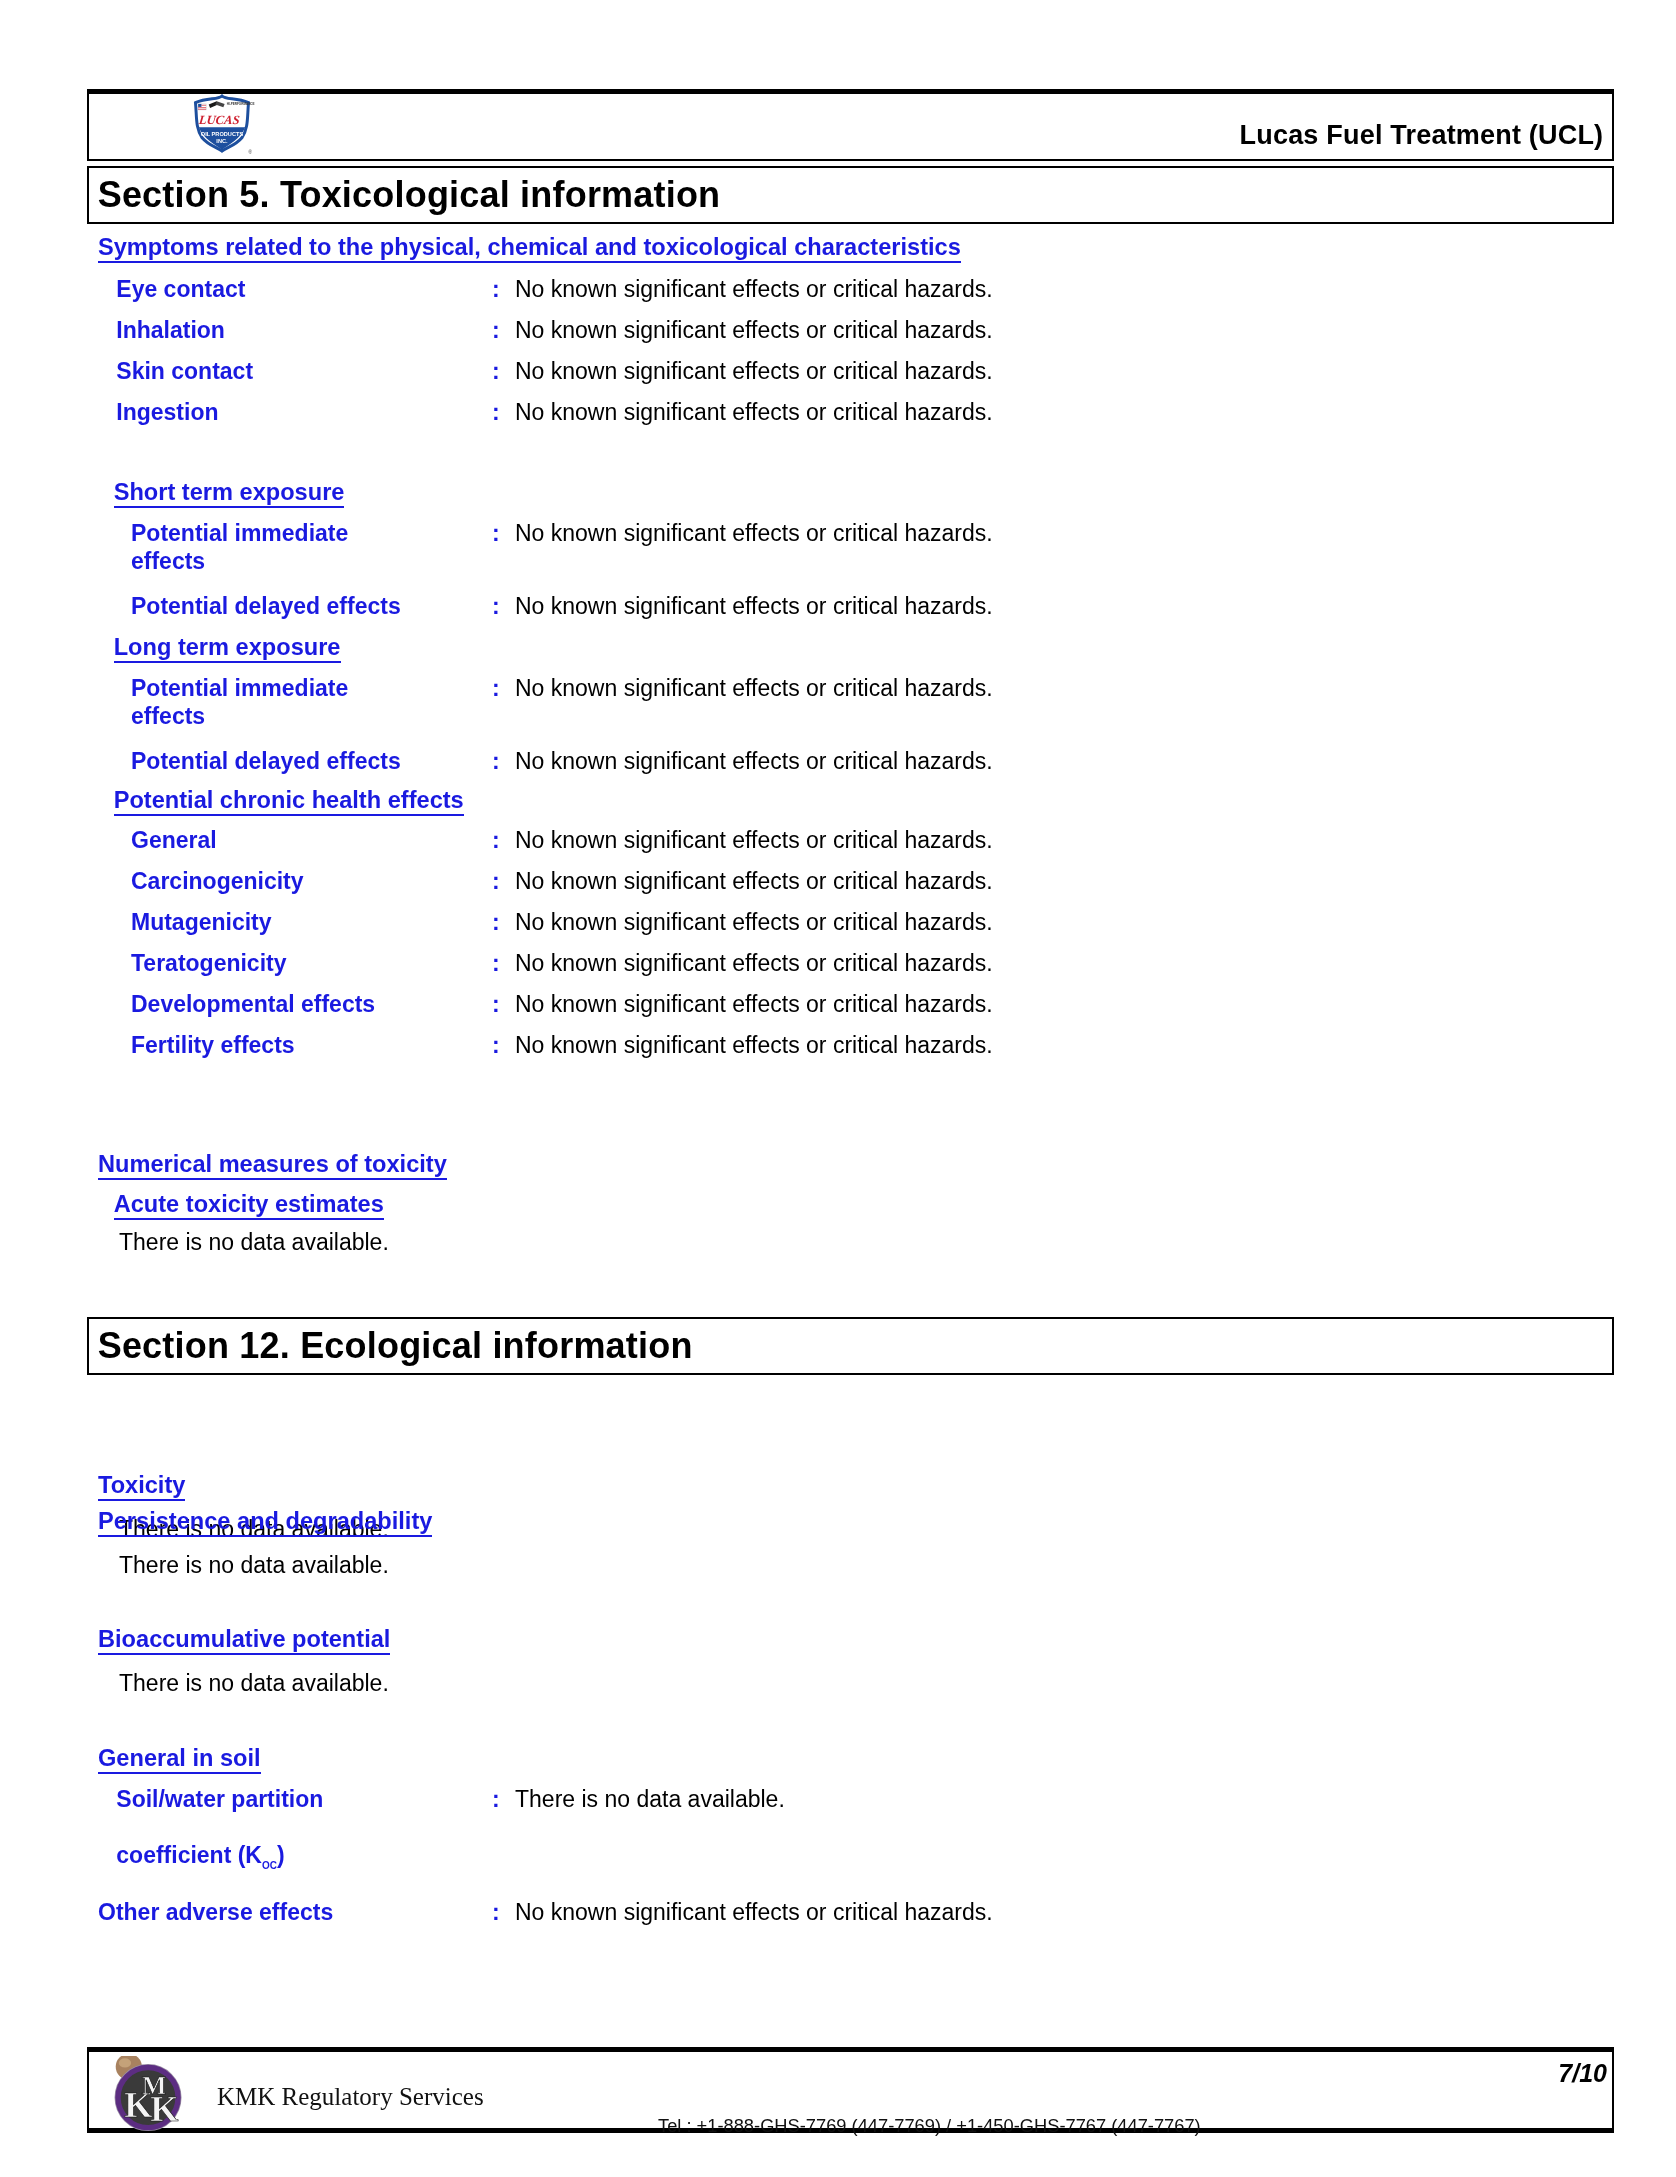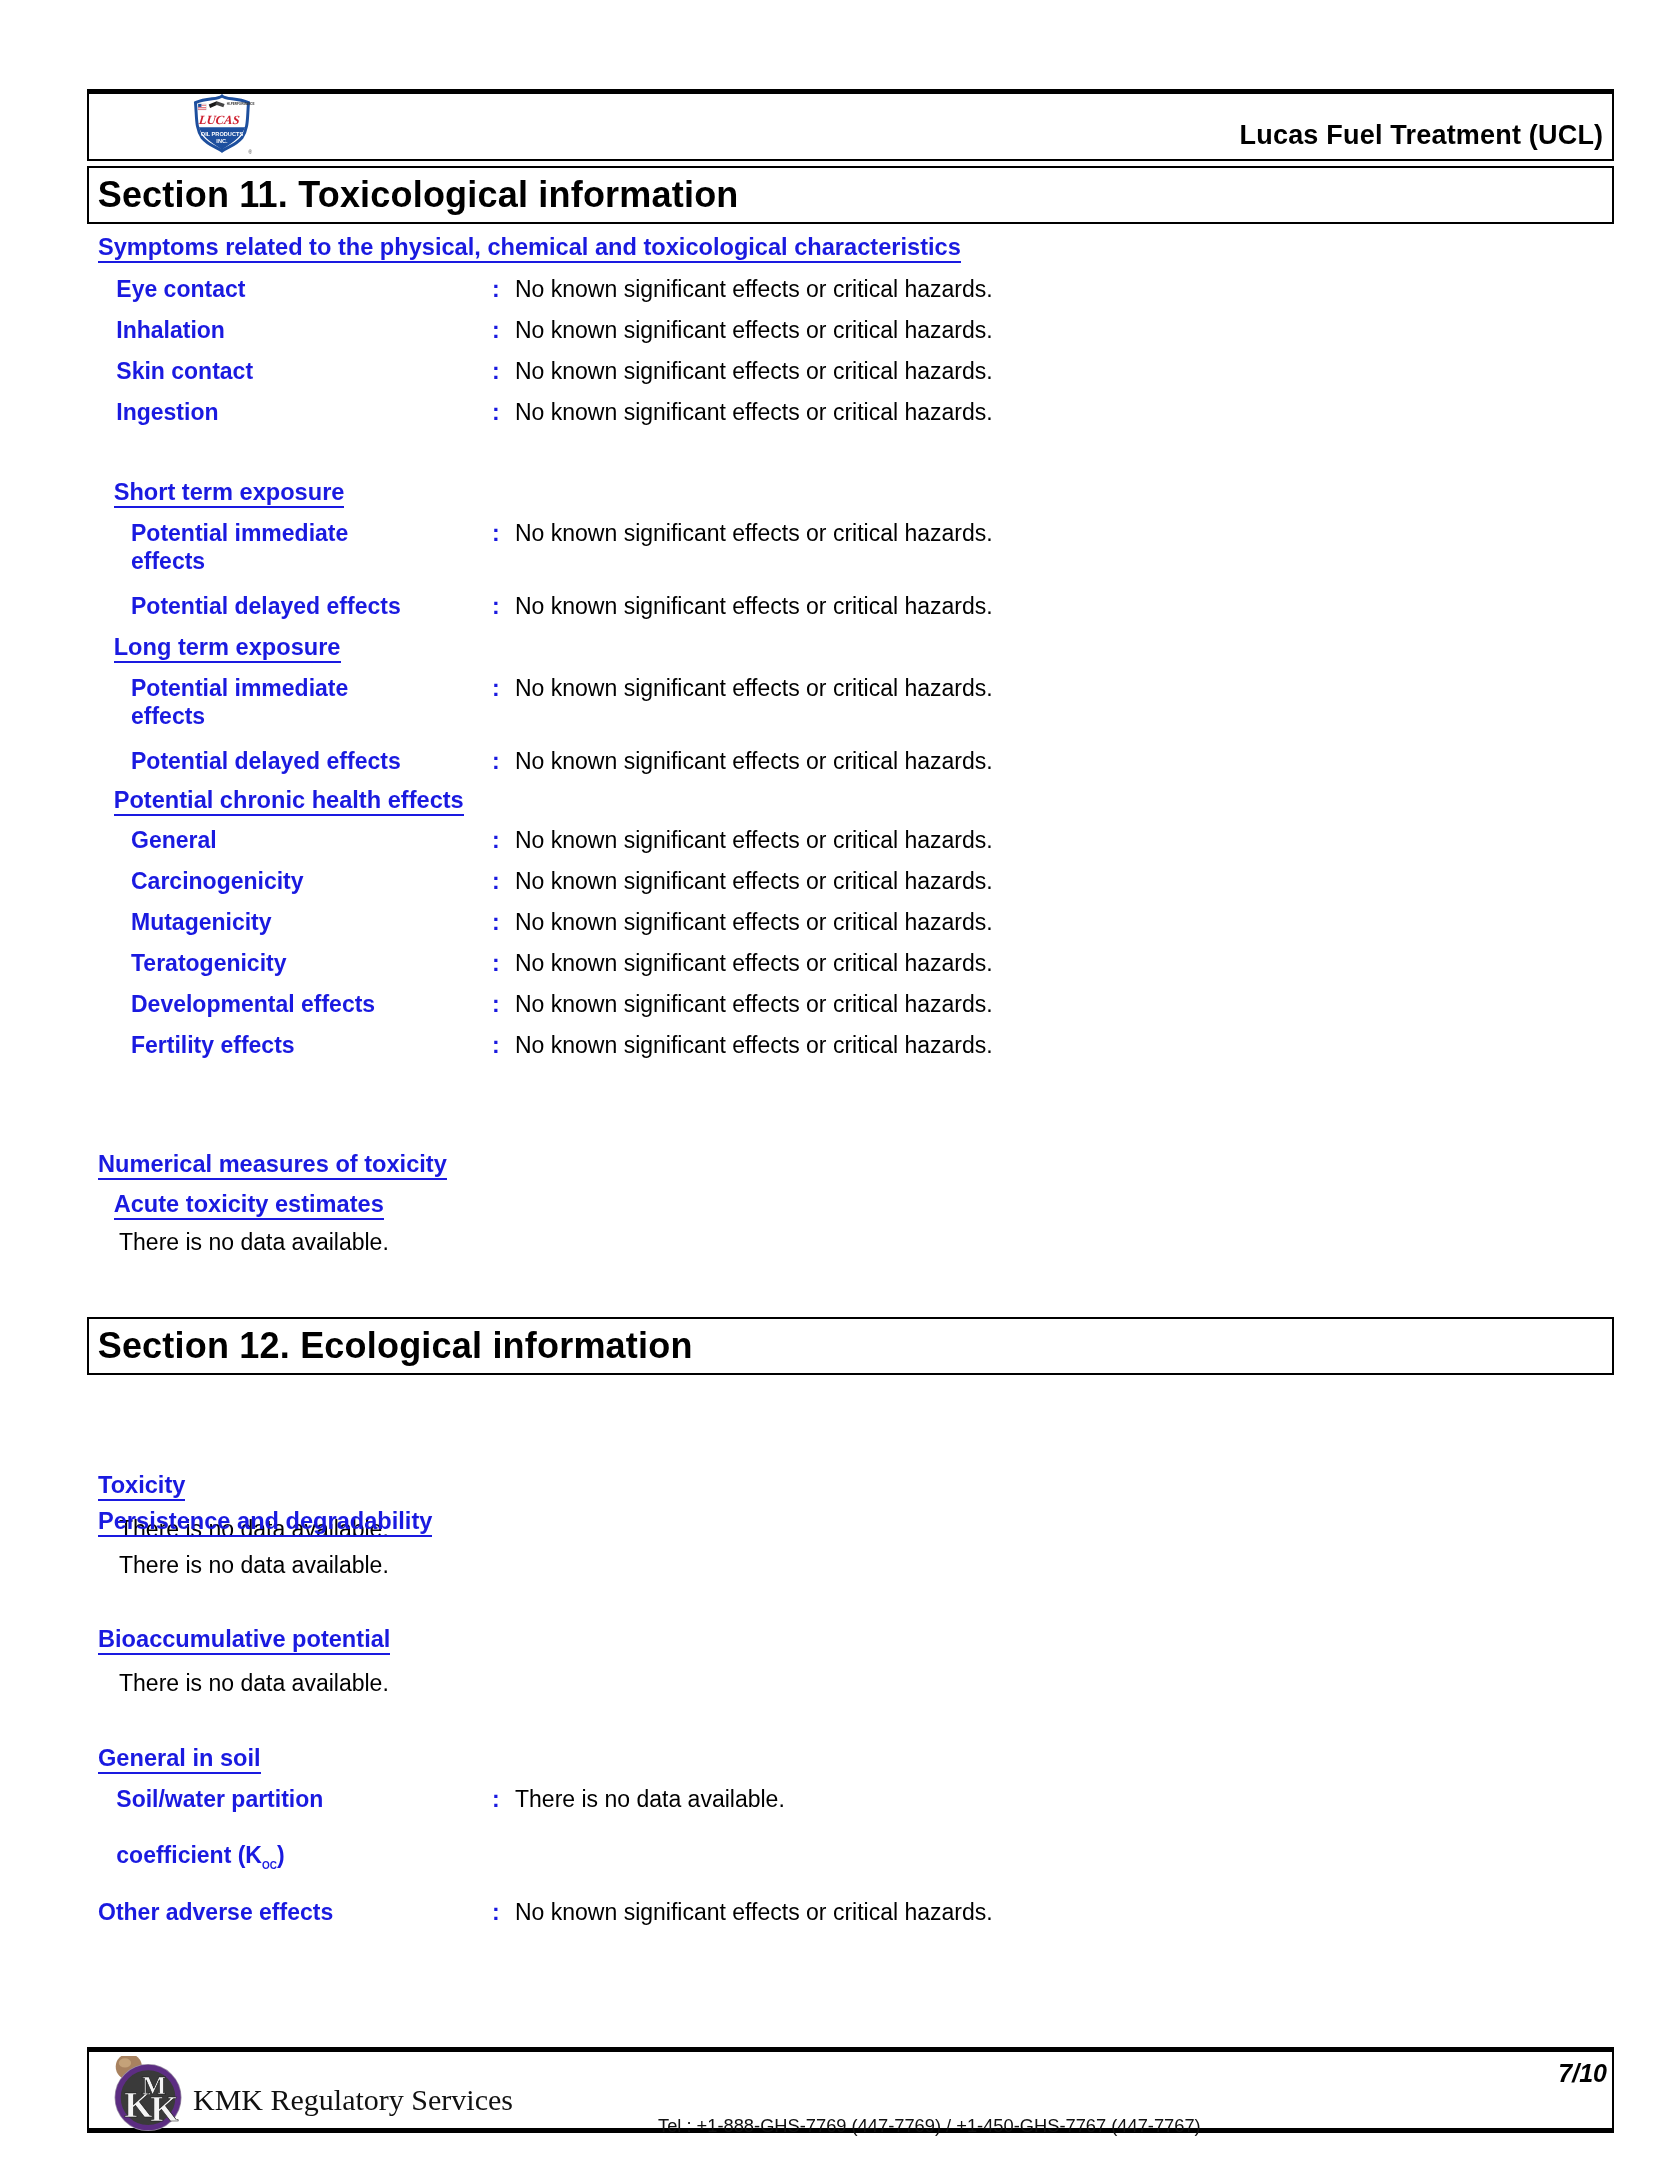--- a/index.html
+++ b/index.html
@@ -33,21 +33,21 @@
   .pl18{padding-left:15.7px;}
   .pl21{padding-left:18.3px;}
   .pl38{padding-left:33px;}
   .mb10{margin-bottom:8.7px;} .mb11{margin-bottom:9.6px;} .mb12{margin-bottom:10.5px;}
   .mb14{margin-bottom:12.2px;} .mb15{margin-bottom:13px;} .mb16{margin-bottom:14px;}
   .mb18{margin-bottom:15.7px;} .mb20{margin-bottom:17.5px;}
 
   
   .footer{top:2047px;height:86px;border-top-width:5.2px;border-bottom-width:5.2px;}
   .kmk-logo{position:absolute;left:10.5px;top:3.5px;width:93px;height:77px;}
-  .company{position:absolute;left:104px;top:31px;font-family:"Liberation Serif",serif;font-size:30px;color:#111;}
+  .company{position:absolute;left:128px;top:31px;font-family:"Liberation Serif",serif;font-size:25px;color:#111;}
   .contact{position:absolute;left:569px;top:11.4px;font-size:18.3px;line-height:25px;white-space:pre;color:#111;}
   .pagenum{position:absolute;right:5px;top:7px;font-size:25px;font-weight:bold;font-style:italic;}
 </style>
 </head>
 <body>
 
 <div class="box hdr">
   <svg class="lucas-logo" viewBox="0 0 100 92">
     <path d="M50,3 C44,9 28,5 10,13 C12,34 10,52 20,66 C30,78 42,80 50,86 C58,80 70,78 80,66 C90,52 88,34 90,13 C72,5 56,9 50,3 Z" fill="#ffffff" stroke="#1d4f9e" stroke-width="4.5"></path>
     <path d="M15,50 L85,50 C78,68 60,76 50,84 C40,76 22,68 15,50 Z" fill="#1d4f9e"></path>
@@ -61,21 +61,21 @@
     <text x="57" y="17" font-size="4.6" fill="#333333" font-family="Liberation Sans, sans-serif" font-weight="bold">HI-PERFORMANCE</text>
     <text x="50" y="45" font-size="19" fill="#cf2030" text-anchor="middle" font-style="italic" font-weight="bold" font-family="Liberation Serif, serif" transform="skewX(-6)">LUCAS</text>
     <text x="50" y="63" font-size="8.5" fill="#ffffff" text-anchor="middle" font-weight="bold" font-family="Liberation Sans, sans-serif">OIL PRODUCTS</text>
     <text x="50" y="74" font-size="8.5" fill="#ffffff" text-anchor="middle" font-weight="bold" font-family="Liberation Sans, sans-serif">INC.</text>
     <text x="90" y="90" font-size="7" fill="#333333">®</text>
   </svg>
   <div class="product">Lucas Fuel Treatment (UCL)</div>
 </div>
 
 <div class="box secbar" id="sec11box">
-  <span>Section 11. Toxicological information</span>
+  <span>Section 5. Toxicological information</span>
 </div>
 
 <div class="grp" style="top:234px;">
   <div class="mb14"><span class="h1">Symptoms related to the physical, chemical and toxicological characteristics</span></div>
   <div class="row pl21 mb15">
     <span class="lbl">Eye contact</span>
     <span class="c">:</span>
     <span class="v">No known significant effects or critical hazards.</span>
   </div>
   <div class="row pl21 mb15">

